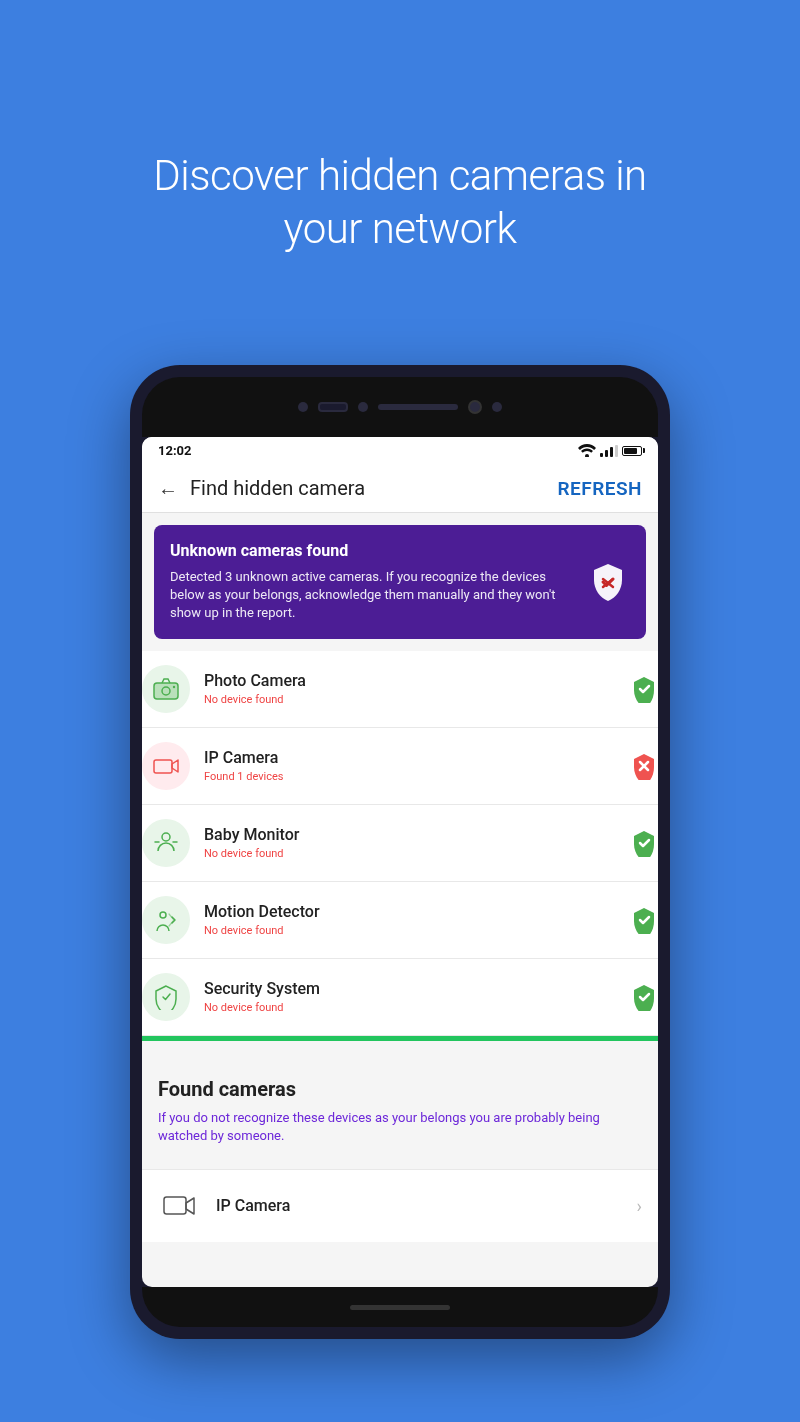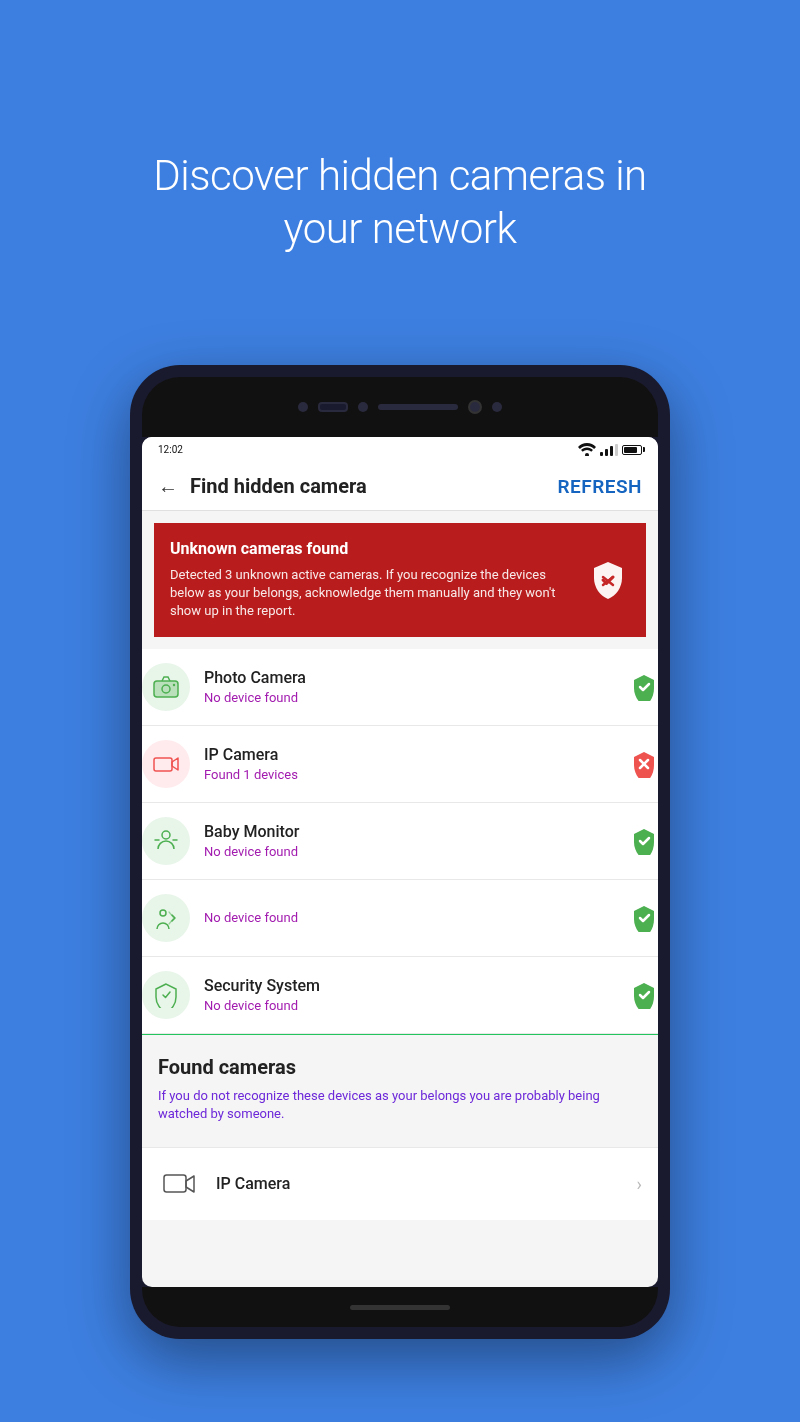--- a/index.html
+++ b/index.html
@@ -77,22 +77,22 @@
       overflow: hidden;
       min-height: 850px;
     }
 
     .status-bar {
       background: white;
       display: flex;
       justify-content: space-between;
       align-items: center;
       padding: 6px 16px;
-      font-size: 10px;
-      font-weight: 400;
+      font-size: 13px;
+      font-weight: 700;
       color: #111;
     }
 
     .status-icons {
       display: flex;
       align-items: center;
       gap: 4px;
     }
 
     .signal-bars {
@@ -146,36 +146,36 @@
     .back-btn {
       margin-right: 12px;
       cursor: pointer;
       font-size: 20px;
       color: #333;
     }
 
     .app-title {
       flex: 1;
       font-size: 20px;
-      font-weight: 700;
+      font-weight: 400;
       color: #222;
     }
 
     .refresh-btn {
       color: #1565c0;
       font-size: 19px;
       font-weight: 600;
       letter-spacing: 0.5px;
       cursor: pointer;
     }
 
     .alert-banner {
-      background: #b91c1c;
+      background: #4c1d95;
       margin: 12px;
-      border-radius: 0;
+      border-radius: 8px;
       padding: 16px;
       display: flex;
       align-items: center;
       gap: 12px;
     }
 
     .alert-text-block {
       flex: 1;
     }
 
@@ -225,28 +225,28 @@
     }
 
     .device-name {
       font-size: 16px;
       font-weight: 500;
       color: #222;
       margin-bottom: 3px;
     }
 
     .device-status {
-      font-size: 13px;
-      color: #a21caf;
+      font-size: 11px;
+      color: #ef4444;
     }
 
     .found-section {
       background: #f5f5f5;
-      padding: 20px 16px 12px;
-      border-top: 1px solid #22c55e;
+      padding: 36px 16px 12px;
+      border-top: 5px solid #22c55e;
     }
 
     .found-title {
       font-size: 20px;
       font-weight: 700;
       color: #222;
       margin-bottom: 8px;
     }
 
     .found-desc {
@@ -415,20 +415,21 @@
       <div class="device-item">
         <div class="device-icon-wrap icon-green">
           <svg width="26" height="26" viewBox="0 0 26 26" fill="none">
             <circle cx="10" cy="8" r="3" stroke="#4caf50" stroke-width="1.5"></circle>
             <path d="M4 24c0-3.3 2.7-6 6-6s6 2.7 6 6" stroke="#4caf50" stroke-width="1.5"></path>
             <path d="M19 10l3 3-3 3" stroke="#4caf50" stroke-width="1.5" stroke-linecap="round" stroke-linejoin="round"></path>
             <path d="M16 7l5 6-5 6" stroke="#4caf50" stroke-width="1.2" stroke-linecap="round" stroke-linejoin="round" opacity="0.5"></path>
           </svg>
         </div>
         <div class="device-info">
+          <div class="device-name">Motion Detector</div>
           <div class="device-status">No device found</div>
         </div>
         <svg width="28" height="28" viewBox="0 0 28 28">
           <path d="M14 2L4 7v8c0 7.7 4.3 14.8 10 17.2C20 30.8 24 23.7 24 15V7L14 2z" fill="#4caf50"></path>
           <path d="M10 14l3 3 6-6" stroke="white" stroke-width="2.5" stroke-linecap="round" stroke-linejoin="round" fill="none"></path>
         </svg>
       </div>
 
       <div class="device-item">
         <div class="device-icon-wrap icon-green">

